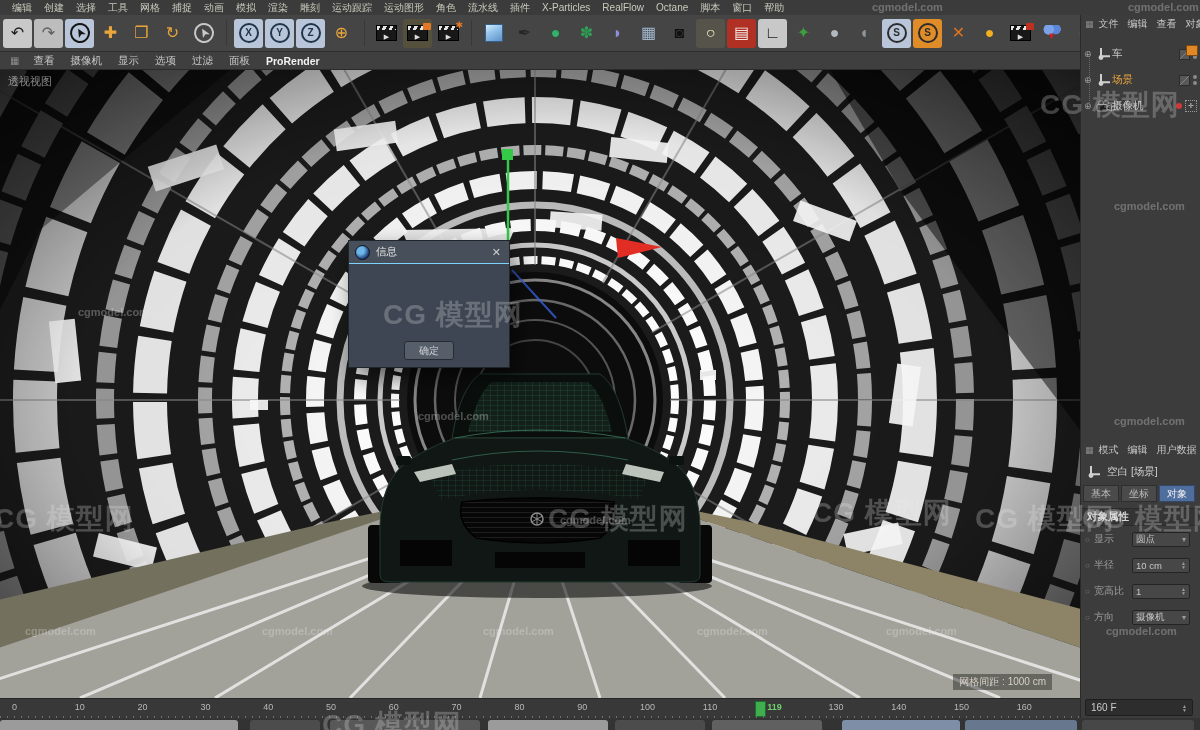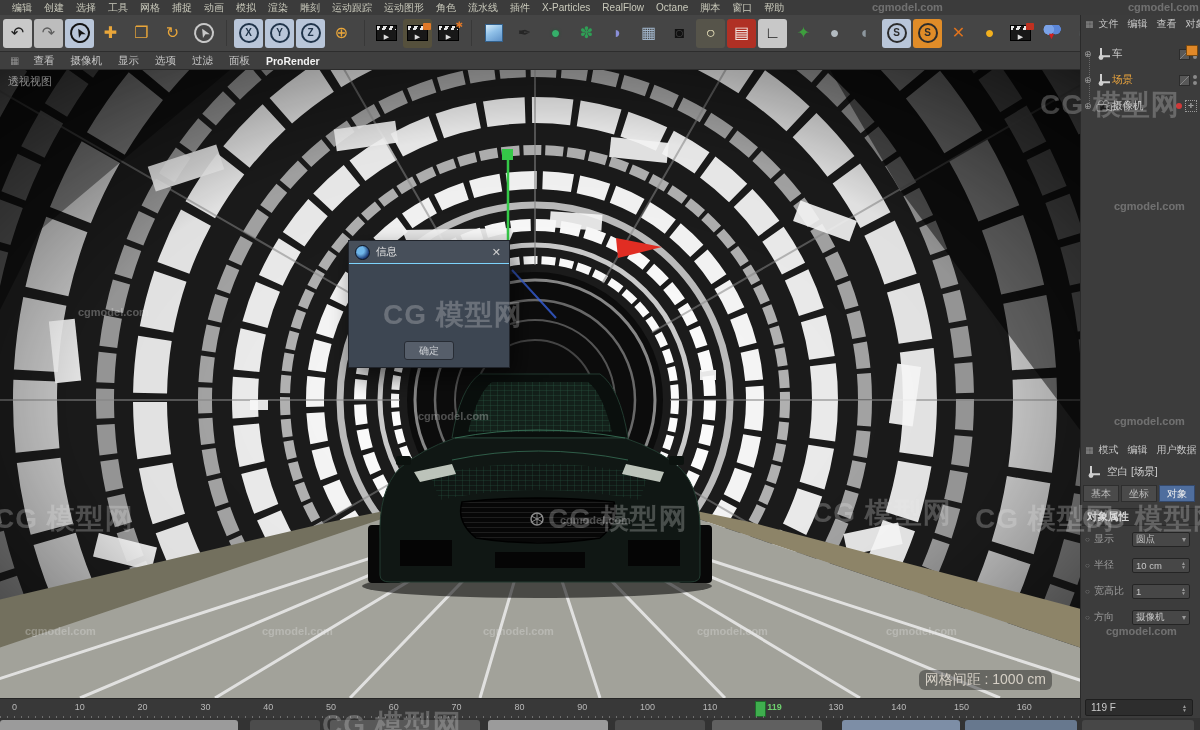--- a/index.html
+++ b/index.html
@@ -31,22 +31,22 @@
         background:radial-gradient(circle at 32% 28%,#7aa2e8 0 5px,rgba(0,0,0,0) 5.5px),
                    radial-gradient(circle at 70% 26%,#5b86d8 0 5px,rgba(0,0,0,0) 5.5px);}
   
   #vp-menu{position:absolute;left:0;top:52px;width:1080px;height:18px;background:#3f3f3f;
            border-bottom:1px solid #2b2b2b;display:flex;align-items:center;box-sizing:border-box;padding-left:4px;}
   #vp-menu .vgrid{color:#8f8f8f;font-size:10px;margin:0 6px;}
   #vp-menu .mi{font-size:10.5px;color:#c6c6c6;padding:0 8px;white-space:nowrap;cursor:default;}
   #vp-menu .mi:last-child{color:#f2f2f2;font-weight:bold;}
   #scene{position:absolute;left:0;top:70px;width:1080px;height:628px;background:#7f1d1d;overflow:hidden;}
   #view-label{position:absolute;left:8px;top:4px;font-size:11px;color:rgba(235,235,235,.55);z-index:3;}
-  #grid-status{position:absolute;right:28px;bottom:8px;font-size:14px;color:#d6d0c6;
-               background:rgba(30,30,30,.45);padding:1px 6px;border-radius:6px;z-index:3;}
+  #grid-status{position:absolute;right:28px;bottom:8px;font-size:10px;color:#d6d0c6;
+               background:rgba(30,30,30,.45);padding:1px 6px;border-radius:0;z-index:3;}
   
   #dialog{position:absolute;left:348px;top:240px;width:160px;height:126px;background:#3d4652;
           border:1px solid #20242b;box-shadow:6px 10px 22px rgba(0,0,0,.55);z-index:5;}
   #dlg-head{height:22px;background:#474f5a;border-bottom:1px solid #7dd3fc;display:flex;align-items:center;padding:0 6px;}
   #dlg-logo{width:13px;height:13px;border-radius:50%;margin-right:6px;
             background:radial-gradient(circle at 35% 35%,#6fb6e8 0 30%,#1f3f7a 70%,#0d1e3e 100%);border:1px solid #0b1524;}
   #dlg-title{font-size:10.5px;color:#e3e3e3;flex:1;}
   #dlg-close{font-size:11px;color:#cfcfcf;cursor:pointer;padding:0 2px;}
   #dlg-rows{padding:7px 0 0 12px;}
   .drow{display:flex;height:17px;align-items:center;}
@@ -508,21 +508,21 @@
       <span class="tick" style="left: 640px;">100</span>
       <span class="tick" style="left: 702.8px;">110</span>
       <span class="tick" style="left: 828.4px;">130</span>
       <span class="tick" style="left: 891.2px;">140</span>
       <span class="tick" style="left: 954px;">150</span>
       <span class="tick" style="left: 1016.8px;">160</span>
       <div id="playhead" style="left: 755.32px;"></div>
       <span id="playhead-label" style="left: 767.32px;">119</span>
     </div>
   <div id="framebox">
-    <span class="fv">119 F</span>
+    <span class="fv">160 F</span>
     <span class="st">
         <i>▲</i>
         <i>▼</i>
       </span>
   </div>
 
   <div id="bstrip">
     <div style="left:0;width:238px;background:#9b9b9b;"></div>
     <div style="left:250px;width:70px;background:#4c4c4c;"></div>
     <div style="left:330px;width:150px;background:#585858;"></div>

